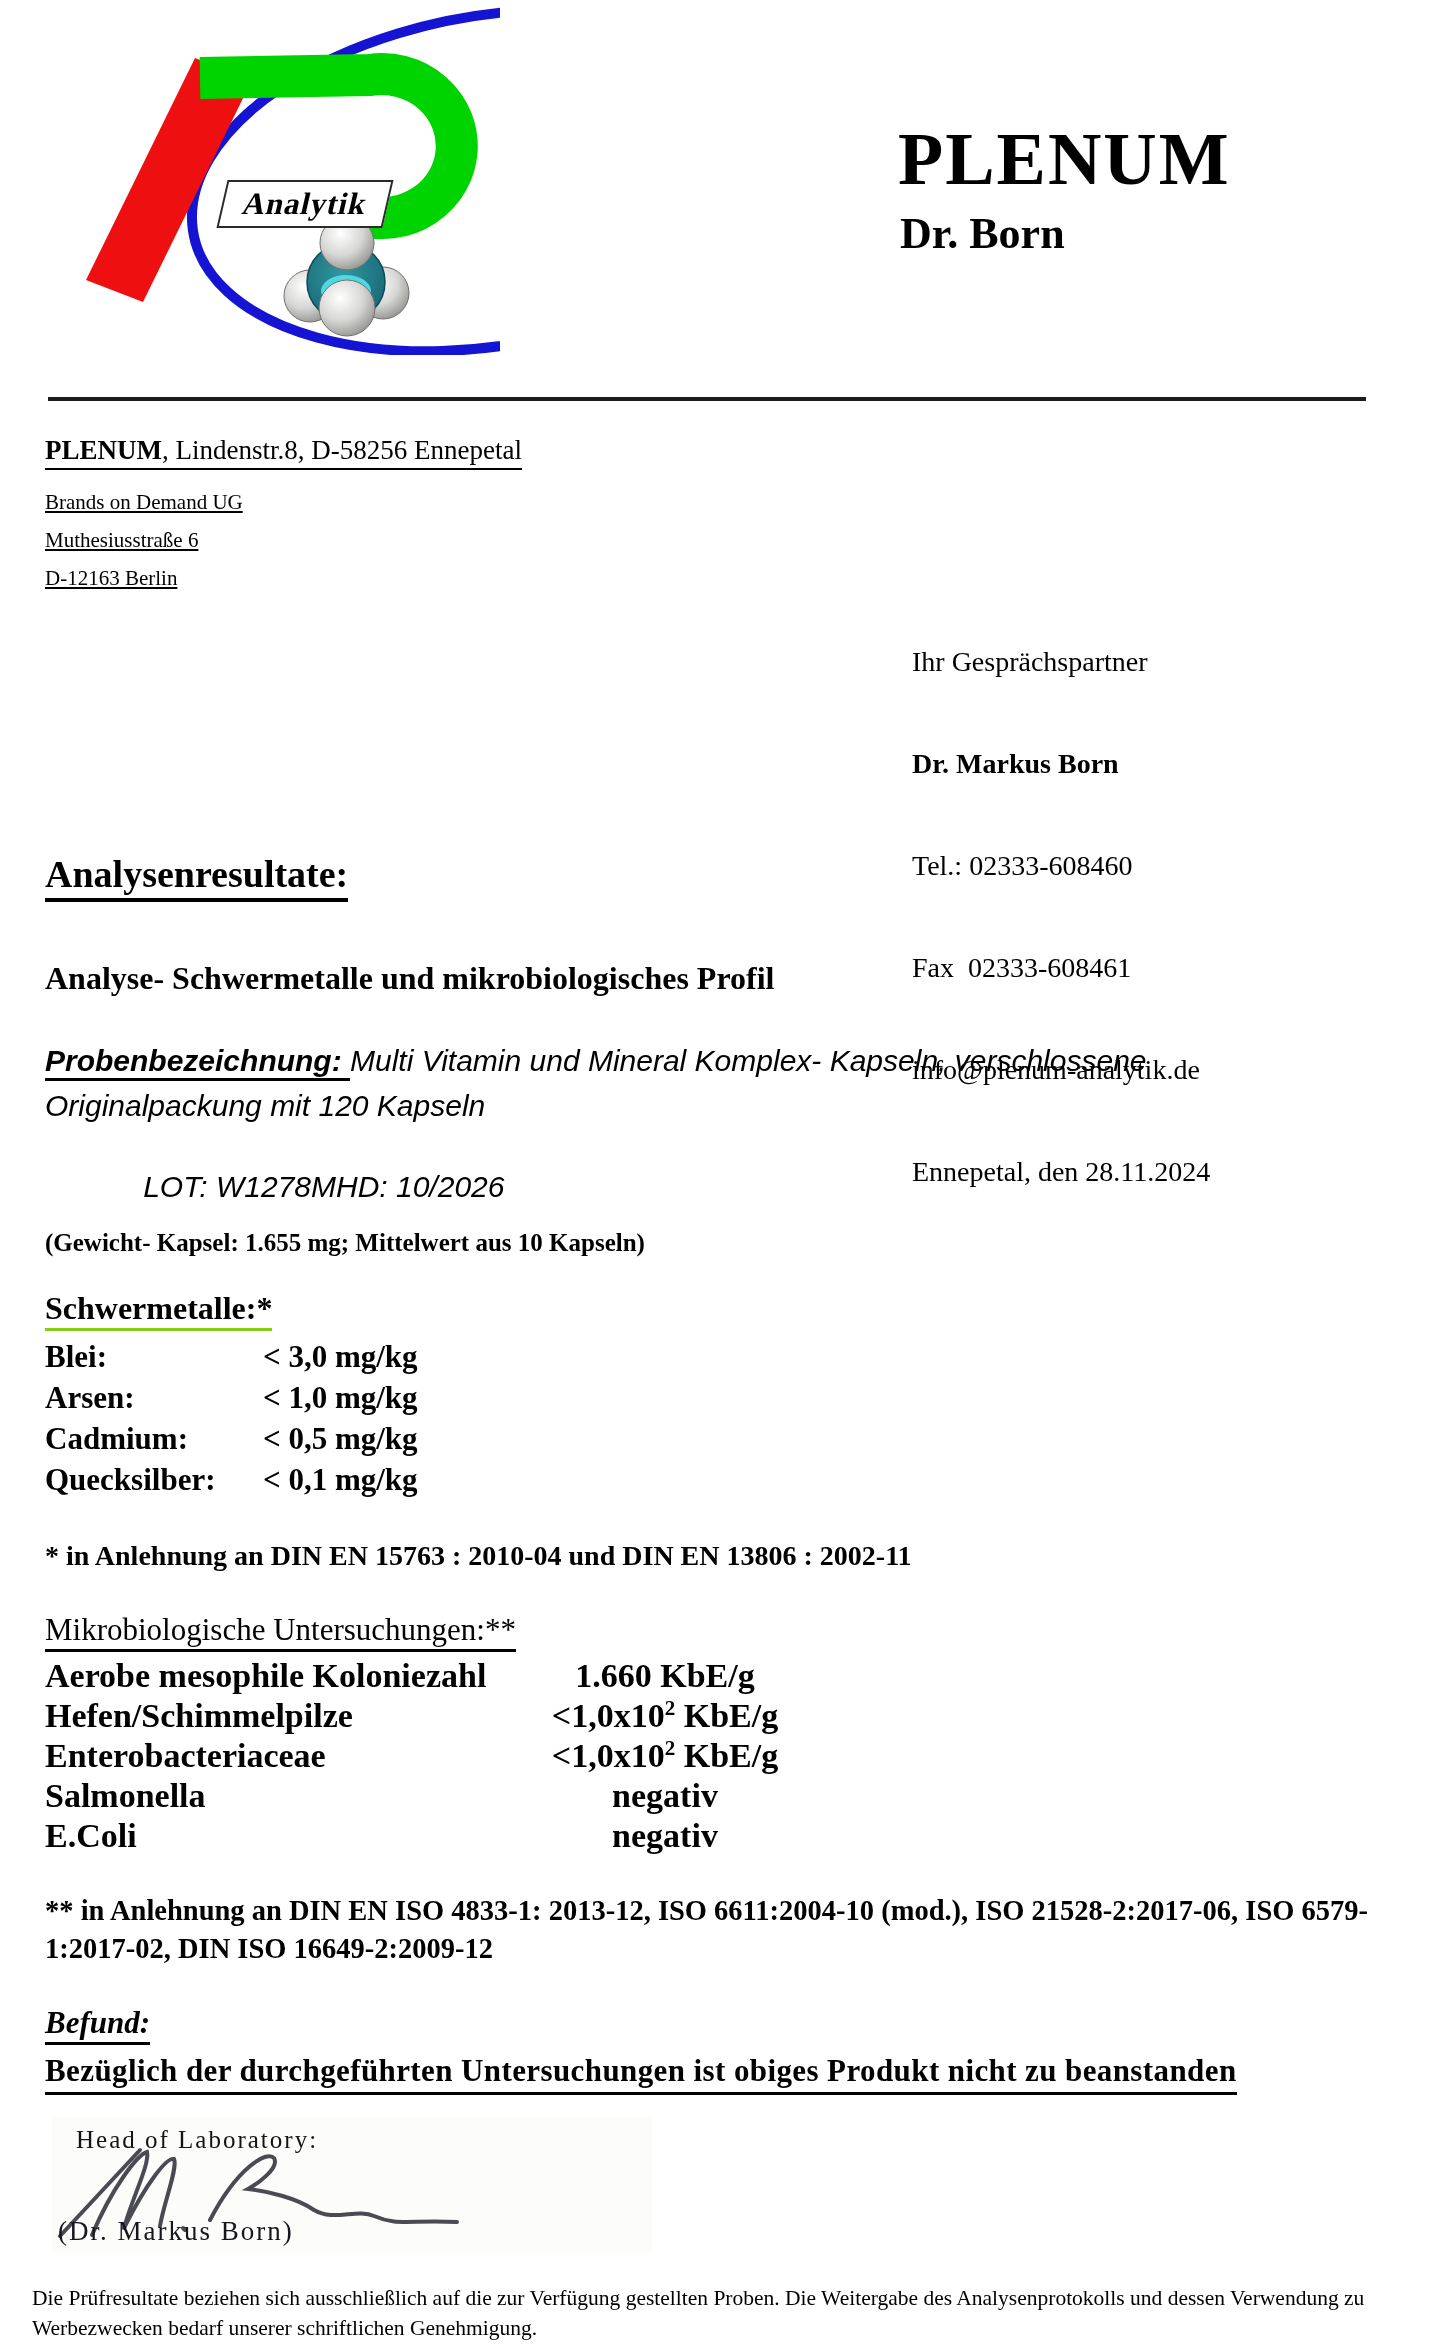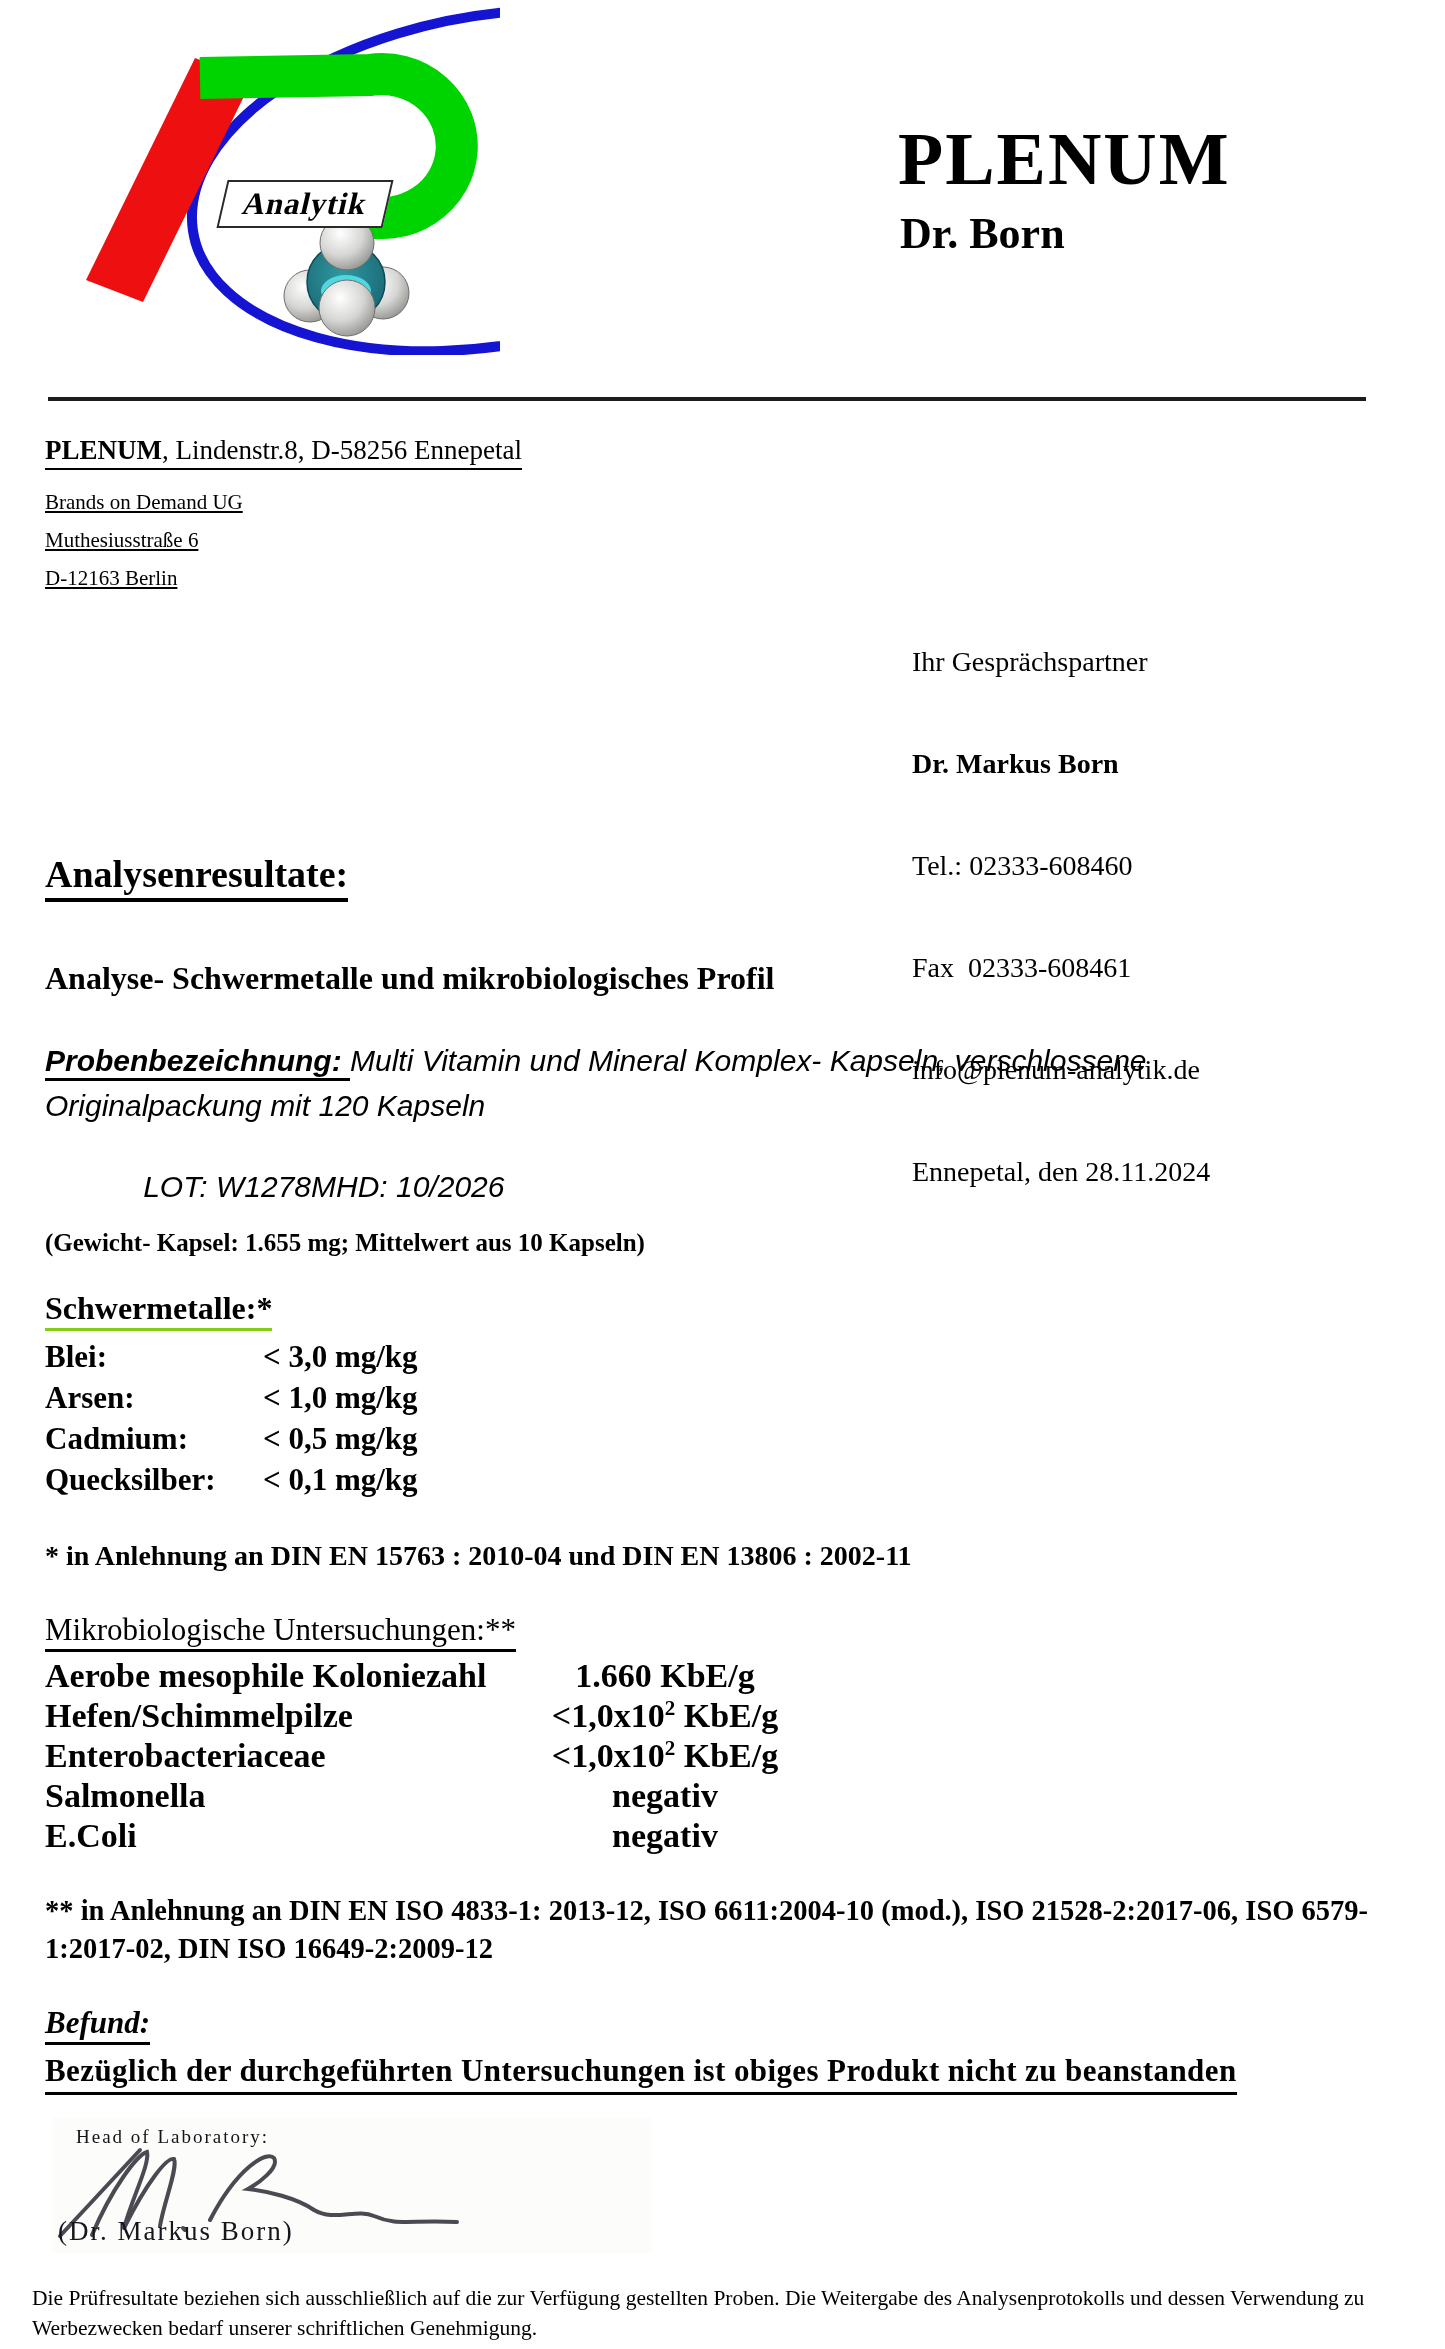--- a/index.html
+++ b/index.html
@@ -59,21 +59,21 @@
   .fn-mb{left:45px;top:1892px;width:1365px;font-size:28.5px;font-weight:bold;line-height:38px;}
 
   
   .befund-label{left:45px;top:2005px;font-size:31px;font-weight:bold;font-style:italic;
     border-bottom:3px solid #000;padding-bottom:1px;}
   .befund-statement{left:45px;top:2053px;font-size:31px;font-weight:bold;letter-spacing:0.4px;
     border-bottom:3px solid #000;padding-bottom:3px;}
 
   
   .sig-block{left:52px;top:2118px;width:600px;height:135px;background:#fcfcfa;}
-  .sig-role{position:absolute;left:24px;top:8px;font-size:19px;letter-spacing:2px;color:#141418;text-align:right;}
+  .sig-role{position:absolute;left:24px;top:8px;font-size:25px;letter-spacing:2px;color:#141418;text-align:right;}
   .sig-svg{position:absolute;left:0px;top:22px;width:420px;height:100px;}
   .sig-name{position:absolute;left:6px;top:98px;font-size:27px;letter-spacing:2px;color:#16161c;}
 
   
   .footer{left:32px;top:2283px;width:1395px;font-size:21.5px;line-height:30px;}
 </style>
 </head>
 <body>
 
 <div class="page">

